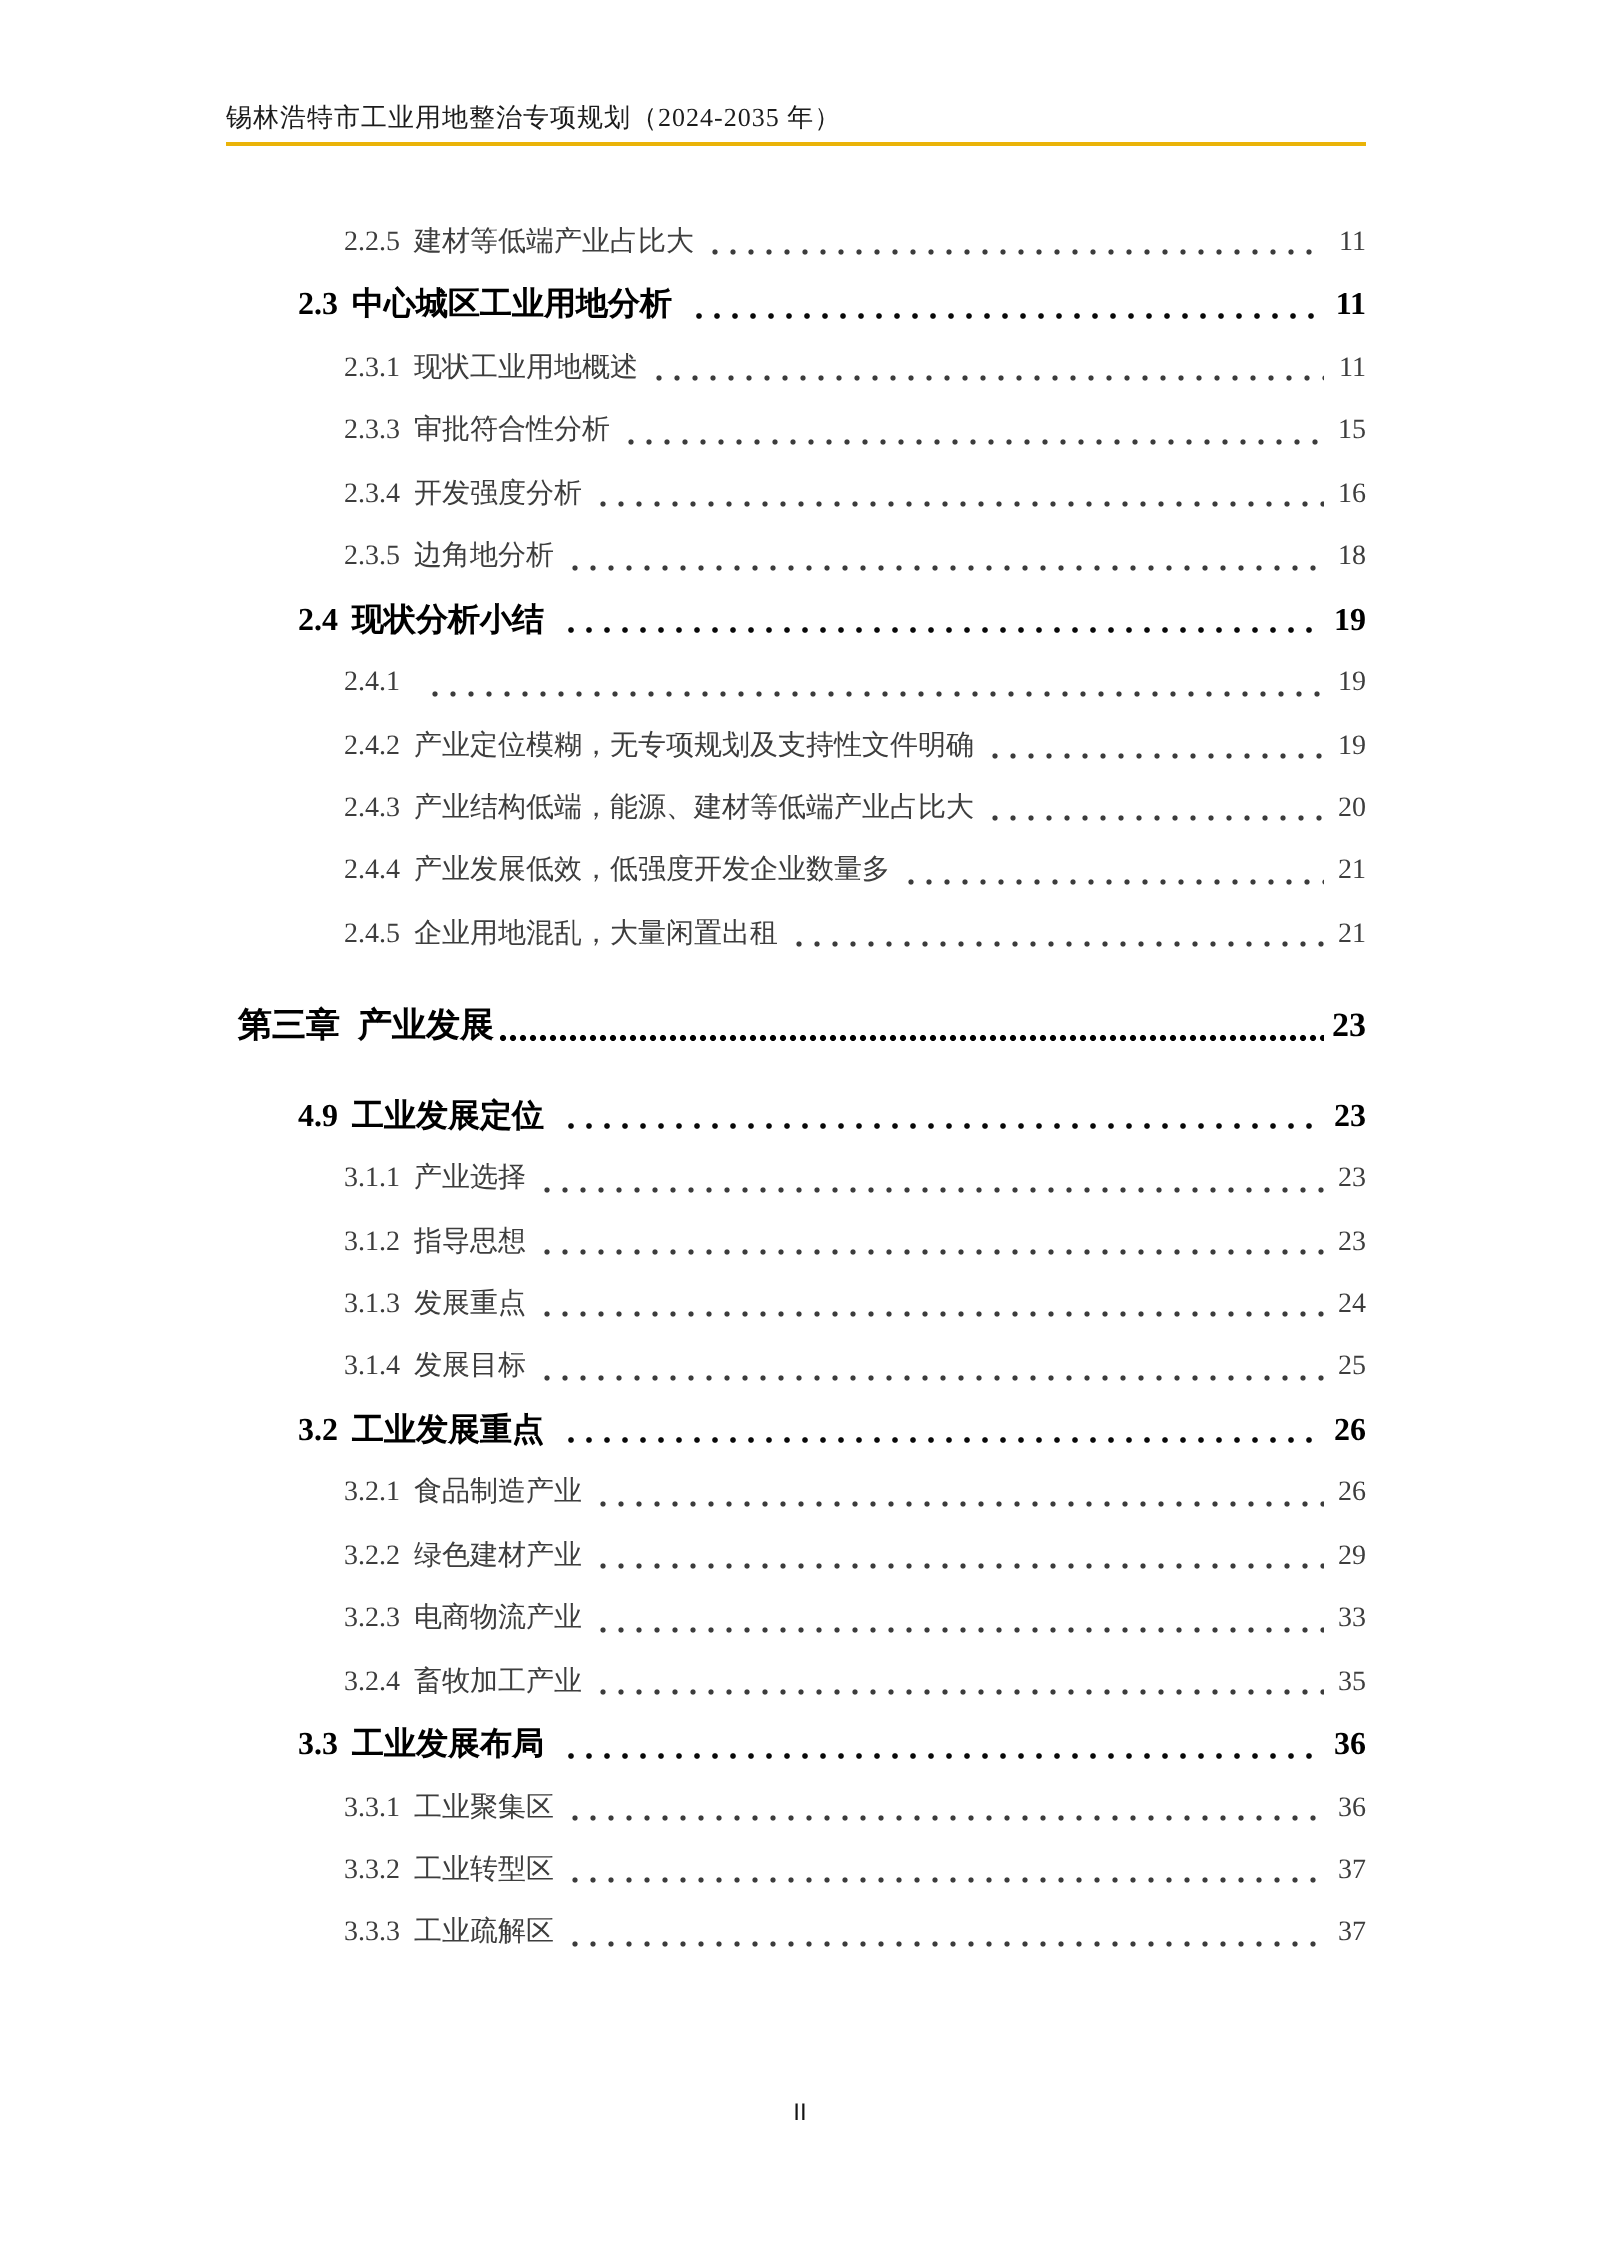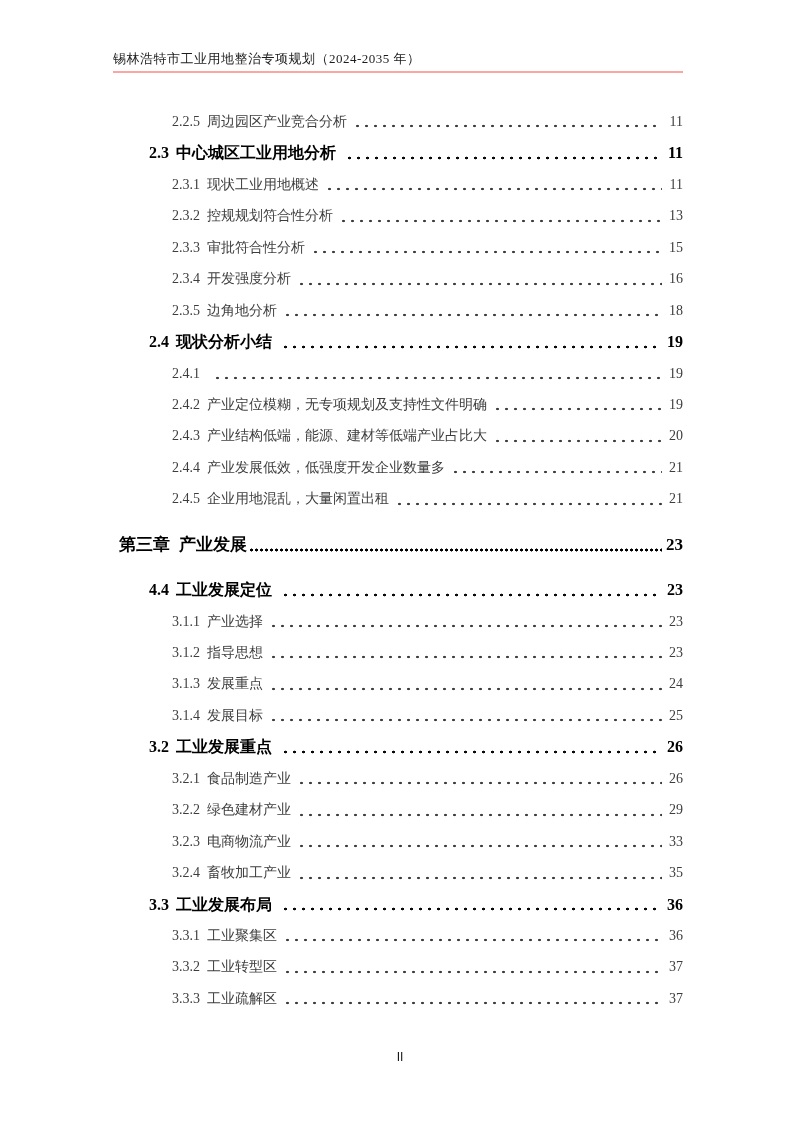--- a/index.html
+++ b/index.html
@@ -20,21 +20,21 @@
     height: 1132px;
     background: #ffffff;
   }
 
   
   .doc-header {
     position: absolute;
     top: 50px;
     left: 113px;
     width: 570px;
-    border-bottom: 2px solid #fca5a5;
+    border-bottom: 2px solid #eab308;
     padding-bottom: 3px;
   }
   .doc-header-text {
     font-size: 13px;
     line-height: 18px;
     color: #1c1c1c;
     letter-spacing: 0.5px;
     white-space: nowrap;
   }
 
@@ -122,41 +122,35 @@
 
 <div class="page">
 
   <header class="doc-header">
     <div class="doc-header-text">锡林浩特市工业用地整治专项规划（2024-2035 年）</div>
   </header>
 
   <main class="toc" id="toc">
       <div class="toc-entry level-3">
     <span class="entry-num">2.2.5</span>
-    <span class="entry-title">周边园区产业竞合分析</span>
+    <span class="entry-title">建材等低端产业占比大</span>
     <span class="leader"></span>
     <span class="entry-page">11</span>
   </div>
       <div class="toc-entry level-2">
     <span class="entry-num">2.3</span>
     <span class="entry-title">中心城区工业用地分析</span>
     <span class="leader"></span>
     <span class="entry-page">11</span>
   </div>
       <div class="toc-entry level-3">
     <span class="entry-num">2.3.1</span>
     <span class="entry-title">现状工业用地概述</span>
     <span class="leader"></span>
     <span class="entry-page">11</span>
-  </div>
-      <div class="toc-entry level-3">
-    <span class="entry-num">2.3.2</span>
-    <span class="entry-title">控规规划符合性分析</span>
-    <span class="leader"></span>
-    <span class="entry-page">13</span>
   </div>
       <div class="toc-entry level-3">
     <span class="entry-num">2.3.3</span>
     <span class="entry-title">审批符合性分析</span>
     <span class="leader"></span>
     <span class="entry-page">15</span>
   </div>
       <div class="toc-entry level-3">
     <span class="entry-num">2.3.4</span>
     <span class="entry-title">开发强度分析</span>
@@ -204,21 +198,21 @@
     <span class="leader"></span>
     <span class="entry-page">21</span>
   </div>
       <div class="toc-entry level-1">
     <span class="entry-num">第三章</span>
     <span class="entry-title">产业发展</span>
     <span class="leader"></span>
     <span class="entry-page">23</span>
   </div>
       <div class="toc-entry level-2">
-    <span class="entry-num">4.4</span>
+    <span class="entry-num">4.9</span>
     <span class="entry-title">工业发展定位</span>
     <span class="leader"></span>
     <span class="entry-page">23</span>
   </div>
       <div class="toc-entry level-3">
     <span class="entry-num">3.1.1</span>
     <span class="entry-title">产业选择</span>
     <span class="leader"></span>
     <span class="entry-page">23</span>
   </div>

